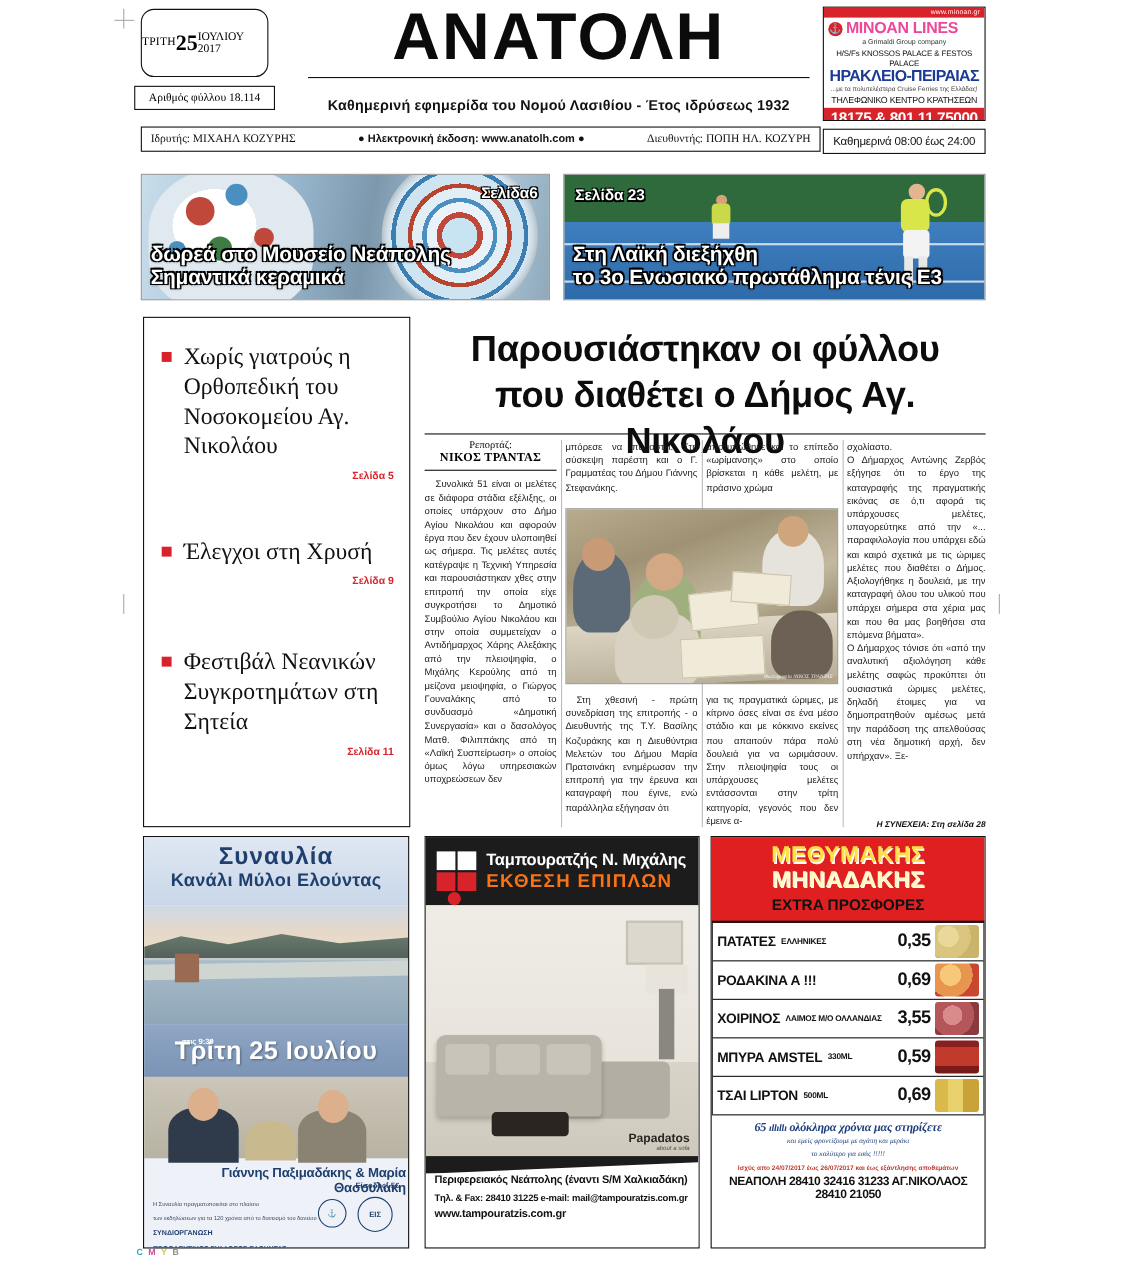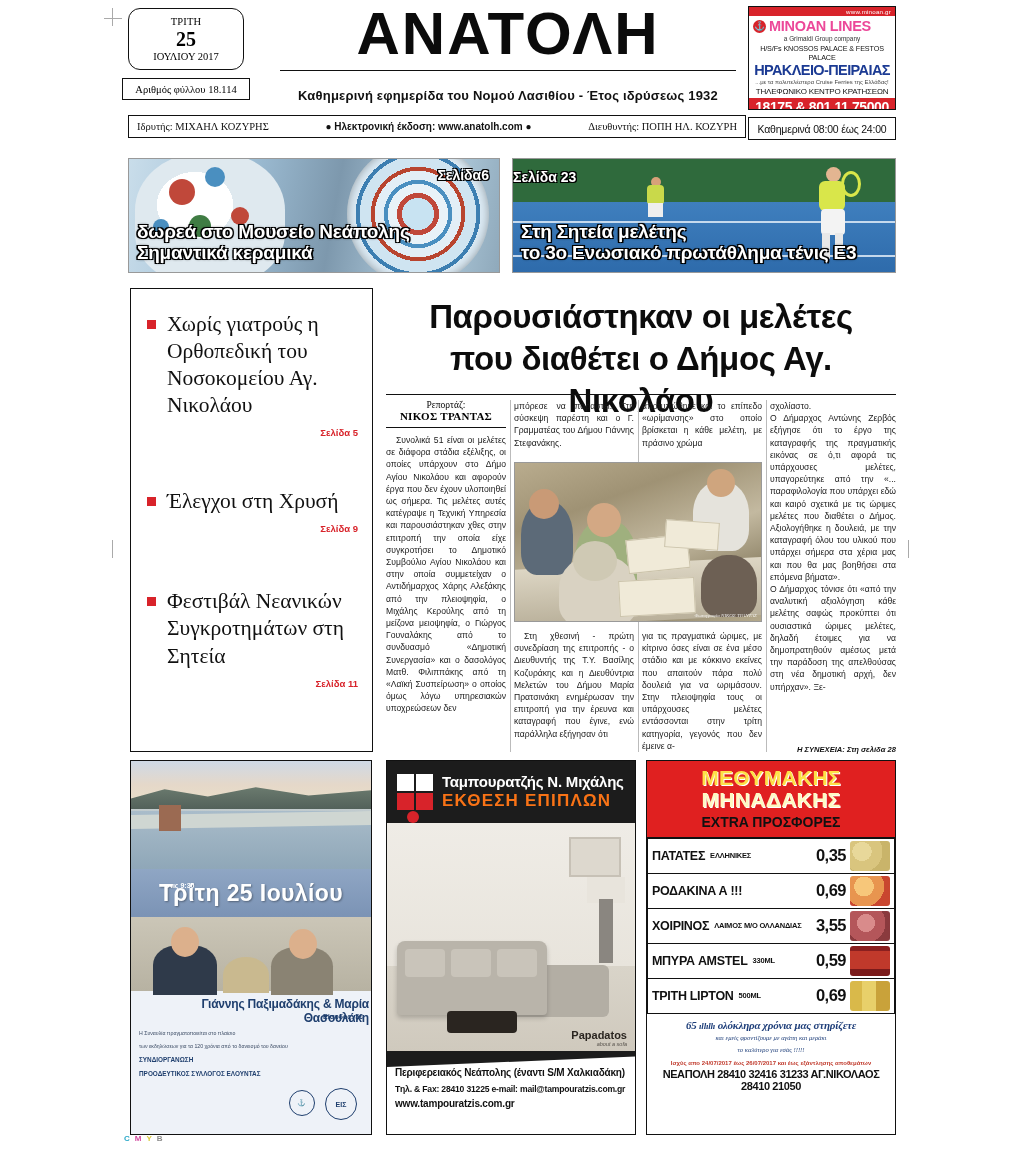--- a/index.html
+++ b/index.html
@@ -10,21 +10,21 @@
     position: relative;
     overflow: hidden;
   }
   .page { position: absolute; left: 0; top: 0; width: 1024px; height: 1152px; background:#fff; }
 
   
   .masthead { position:absolute; left:128px; top:4px; width:768px; height:104px; }
   .date-box {
     position:absolute; left:0px; top:4px; width:116px; height:62px;
     border:1.2px solid #111; border-radius:12px;
-    display:flex; flex-direction:column; align-items:center; justify-content:center;
+    display:flex; flex-direction:row; align-items:center; justify-content:center;
     font-family:"Liberation Serif", serif; line-height:1.05;
   }
   .date-day-name { font-size:10.5px; letter-spacing:.2px; }
   .date-num { font-size:20px; font-weight:bold; margin:1px 0 1px; }
   .date-month { font-size:10.5px; }
   .issue-box {
     position:absolute; left:-6px; top:74px; width:128px; height:22px;
     border:1px solid #111;
     display:flex; align-items:center; justify-content:center;
     font-family:"Liberation Serif", serif; font-size:10.5px;
@@ -89,21 +89,21 @@
     font-size:19px; line-height:1.14; color:#fff;
     text-shadow: -1.4px -1.4px 0 #000, 1.4px -1.4px 0 #000, -1.4px 1.4px 0 #000, 1.4px 1.4px 0 #000, 0 0 3px #000;
     letter-spacing:-.2px;
   }
   .ban-page {
     position:absolute; font-family:"Liberation Sans", sans-serif; font-weight:bold;
     font-size:14px; color:#fff;
     text-shadow: -1.2px -1.2px 0 #000, 1.2px -1.2px 0 #000, -1.2px 1.2px 0 #000, 1.2px 1.2px 0 #000;
   }
   .ban-page.tr { right:10px; top:8px; }
-  .ban-page.tl { left:0; top:10px; }
+  .ban-page.tl { left:10px; top:10px; }
   
   .ceramic-plate {
     position:absolute; right:10px; top:-16px; width:142px; height:142px; border-radius:50%;
     background:
       radial-gradient(circle at 50% 50%, #c8e3f2 0 16%, #c0483a 16% 21%, #e8f2f8 21% 30%,
       #4a8fc0 30% 34%, #e2eef6 34% 43%, #b8442f 43% 47%, #cfe4f1 47% 58%,
       #3d7fb2 58% 62%, #dbeaf4 62% 72%, #b8442f 72% 76%, #2b2b2b 76% 84%, #d8c9a8 84% 100%);
     box-shadow: inset 0 0 10px rgba(0,0,0,.35);
   }
   .ceramic-vase {
@@ -356,21 +356,21 @@
     <div class="tennis-player">
       <div class="tp-head"></div>
       <div class="tp-shirt"></div>
       <div class="tp-shorts"></div>
       <div class="tp-racket"></div>
       <div class="tp-leg" style="left:9px;"></div>
       <div class="tp-leg" style="left:22px;"></div>
     </div>
     <div class="ban-page tl">Σελίδα 23</div>
     <div class="ban-cap">
-      <div>Στη Σητεία μελέτης</div>
+      <div>Στη Λαϊκή διεξήχθη</div>
       <div>το 3ο Ενωσιακό πρωτάθλημα τένις Ε3</div>
     </div>
   </div>
 
   <div class="side-box">
     <div class="side-item">
       <div class="side-bullet"></div>
       <div class="side-title">Χωρίς γιατρούς η Ορθοπεδική του Νοσοκομείου Αγ. Νικολάου</div>
       <div class="side-page">Σελίδα 5</div>
     </div>
@@ -382,21 +382,21 @@
     </div>
     <div class="gap-2"></div>
     <div class="side-item">
       <div class="side-bullet"></div>
       <div class="side-title">Φεστιβάλ Νεανικών Συγκροτημάτων στη Σητεία</div>
       <div class="side-page">Σελίδα 11</div>
     </div>
   </div>
 
   <div class="main-head">
-    <div class="hl">Παρουσιάστηκαν οι μελέτες</div>
+    <div class="hl">Παρουσιάστηκαν οι φύλλου</div>
     <div class="hl">που διαθέτει ο Δήμος Αγ. Νικολάου</div>
   </div>
   <div class="head-rule"></div>
 
   <div class="cols">
     <div class="col-div" style="left:124px;"></div>
     <div class="col-div" style="left:252px;"></div>
     <div class="col-div" style="left:380px;"></div>
 
     <div class="col c1">
@@ -437,20 +437,24 @@
 
     <div class="col c4">
       <div class="body-txt" style="white-space:pre-line;">σχολίαστο.
 Ο Δήμαρχος Αντώνης Ζερβός εξήγησε ότι το έργο της καταγραφής της πραγματικής εικόνας σε ό,τι αφορά τις υπάρχουσες μελέτες, υπαγορεύτηκε από την «... παραφιλολογία που υπάρχει εδώ και καιρό σχετικά με τις ώριμες μελέτες που διαθέτει ο Δήμος. Αξιολογήθηκε η δουλειά, με την καταγραφή όλου του υλικού που υπάρχει σήμερα στα χέρια μας και που θα μας βοηθήσει στα επόμενα βήματα».
 Ο Δήμαρχος τόνισε ότι «από την αναλυτική αξιολόγηση κάθε μελέτης σαφώς προκύπτει ότι ουσιαστικά ώριμες μελέτες, δηλαδή έτοιμες για να δημοπρατηθούν αμέσως μετά την παράδοση της απελθούσας στη νέα δημοτική αρχή, δεν υπήρχαν». Ξε-</div>
       <div class="cont-note">Η ΣΥΝΕΧΕΙΑ: Στη σελίδα 28</div>
     </div>
   </div>
 
   <div class="ad ad-concert">
+    <div class="cp-top">
+      <div class="cp-t1">Συναυλία</div>
+      <div class="cp-t2">Κανάλι Μύλοι Ελούντας</div>
+    </div>
     <div class="cp-photo">
       <div class="cp-hill"></div>
       <div class="cp-sea"></div>
       <div class="cp-strip"></div>
       <div class="cp-ruin"></div>
     </div>
     <div class="cp-dateband">
       <div class="cp-small">στις 9:30</div>
       <div class="cp-date">Τρίτη 25 Ιουλίου</div>
     </div>
@@ -541,21 +545,21 @@
         <span class="sm-img" style="background:radial-gradient(circle at 40% 40%,#d98b8b 0 30%,#b4565a 30% 65%,#8a3a3e 65% 100%);"></span>
       </div>
       <div class="sm-row">
         <span class="sm-prod">ΜΠΥΡΑ AMSTEL</span>
         <span class="sm-sub">330ML</span>
         <span class="sm-spacer"></span>
         <span class="sm-price">0,59</span>
         <span class="sm-img" style="background:linear-gradient(180deg,#8a1f1f 0 18%,#c0392b 18% 78%,#7a1a1a 78% 100%);"></span>
       </div>
       <div class="sm-row" style="border-bottom:1.2px solid #111;">
-        <span class="sm-prod">ΤΡΙΤΗ LIPTON</span>
+        <span class="sm-prod">ΤΣΑΙ LIPTON</span>
         <span class="sm-sub">500ML</span>
         <span class="sm-spacer"></span>
         <span class="sm-price">0,69</span>
         <span class="sm-img" style="background:linear-gradient(90deg,#d9b94a 0 30%,#e8d06a 30% 64%,#c9a23a 64% 100%);"></span>
       </div>
     </div>
     <div class="sm-foot">
       <div class="sm-f1">
         <span>65</span>
         <span style="font-size:9px;">ıllıllı</span>

